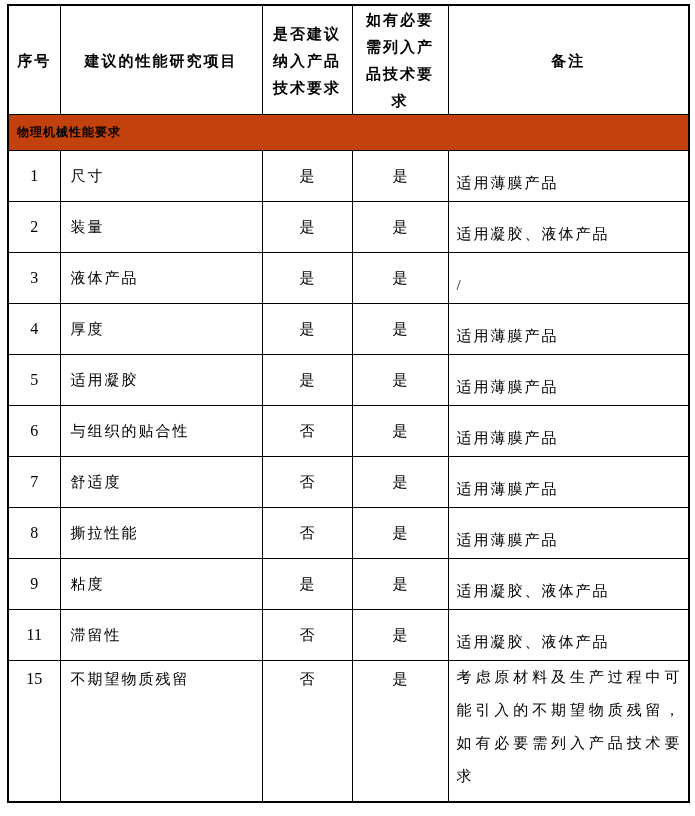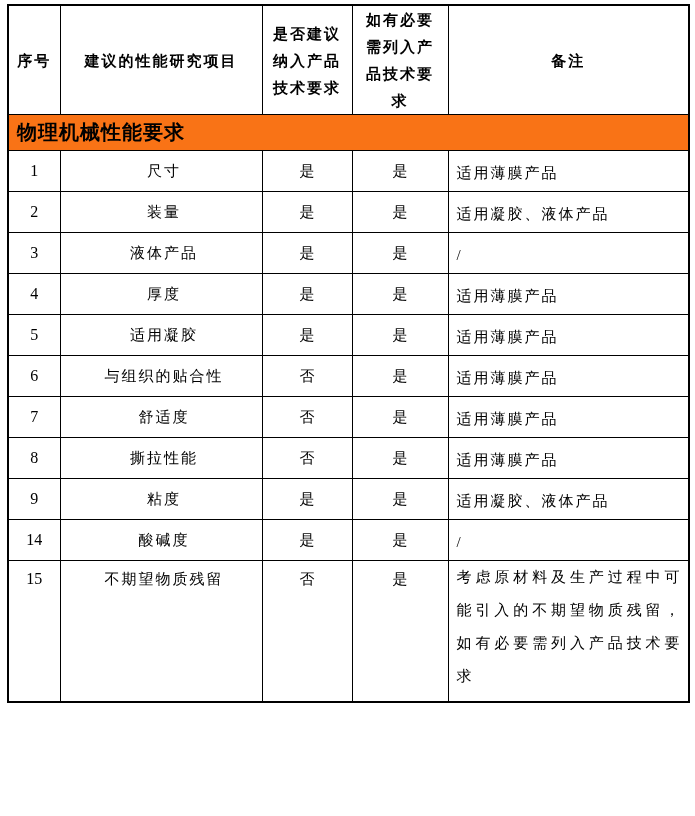--- a/index.html
+++ b/index.html
@@ -42,52 +42,52 @@
     letter-spacing: 2px;
     line-height: 27px;
     padding: 0;
   }
   .doc-table thead th.wrap-col {
     padding: 0 8px;
   }
   
   .doc-table tr.section-row td {
     height: 35px;
-    background: #f97316;
+    background: #c2410c;
     font-weight: bold;
-    font-size: 20px;
+    font-size: 12px;
     letter-spacing: 1px;
     padding: 0 8px 0 8px;
     vertical-align: middle;
     text-align: left;
   }
   
   .doc-table tr.data-row td {
     height: 36px;
     vertical-align: middle;
     background: #ffffff;
   }
   .doc-table td.cell-no {
     text-align: center;
     font-size: 16px;
     letter-spacing: 0;
   }
   .doc-table td.cell-item {
-    text-align: center;
+    text-align: left;
     padding: 0 4px 0 10px;
     letter-spacing: 2px;
     margin-top: 28px;
   }
   .doc-table td.cell-yn {
     text-align: center;
     letter-spacing: 0;
   }
   .doc-table td.cell-remark {
     text-align: left;
-    padding: 4px 6px 0 8px;
+    padding: 14px 6px 0 8px;
     letter-spacing: 2px;
   }
   
   .doc-table tr.data-row.tall-row td {
     height: 130px;
     vertical-align: top;
     padding-top: 7px;
   }
   .doc-table tr.data-row.tall-row td.cell-remark {
     line-height: 33px;
@@ -184,29 +184,29 @@
         <td class="cell-yn">是</td>
         <td class="cell-remark">适用薄膜产品</td>
       </tr>
       <tr class="data-row">
         <td class="cell-no">9</td>
         <td class="cell-item">粘度</td>
         <td class="cell-yn">是</td>
         <td class="cell-yn">是</td>
         <td class="cell-remark">适用凝胶、液体产品</td>
       </tr>
-
-
-      <tr class="data-row">
-        <td class="cell-no">14</td>
-        <td class="cell-item">酸碱度</td>
-        <td class="cell-yn">是</td>
-        <td class="cell-yn">是</td>
-        <td class="cell-remark">/</td>
-      </tr>
+      <tr class="data-row">
+        <td class="cell-no">11</td>
+        <td class="cell-item">滞留性</td>
+        <td class="cell-yn">否</td>
+        <td class="cell-yn">是</td>
+        <td class="cell-remark">适用凝胶、液体产品</td>
+      </tr>
+
+
       <tr class="data-row tall-row">
         <td class="cell-no">15</td>
         <td class="cell-item">不期望物质残留</td>
         <td class="cell-yn">否</td>
         <td class="cell-yn">是</td>
         <td class="cell-remark">考虑原材料及生产过程中可能引入的不期望物质残留，如有必要需列入产品技术要求</td>
       </tr>
     </tbody>
   </table>
 </div>

